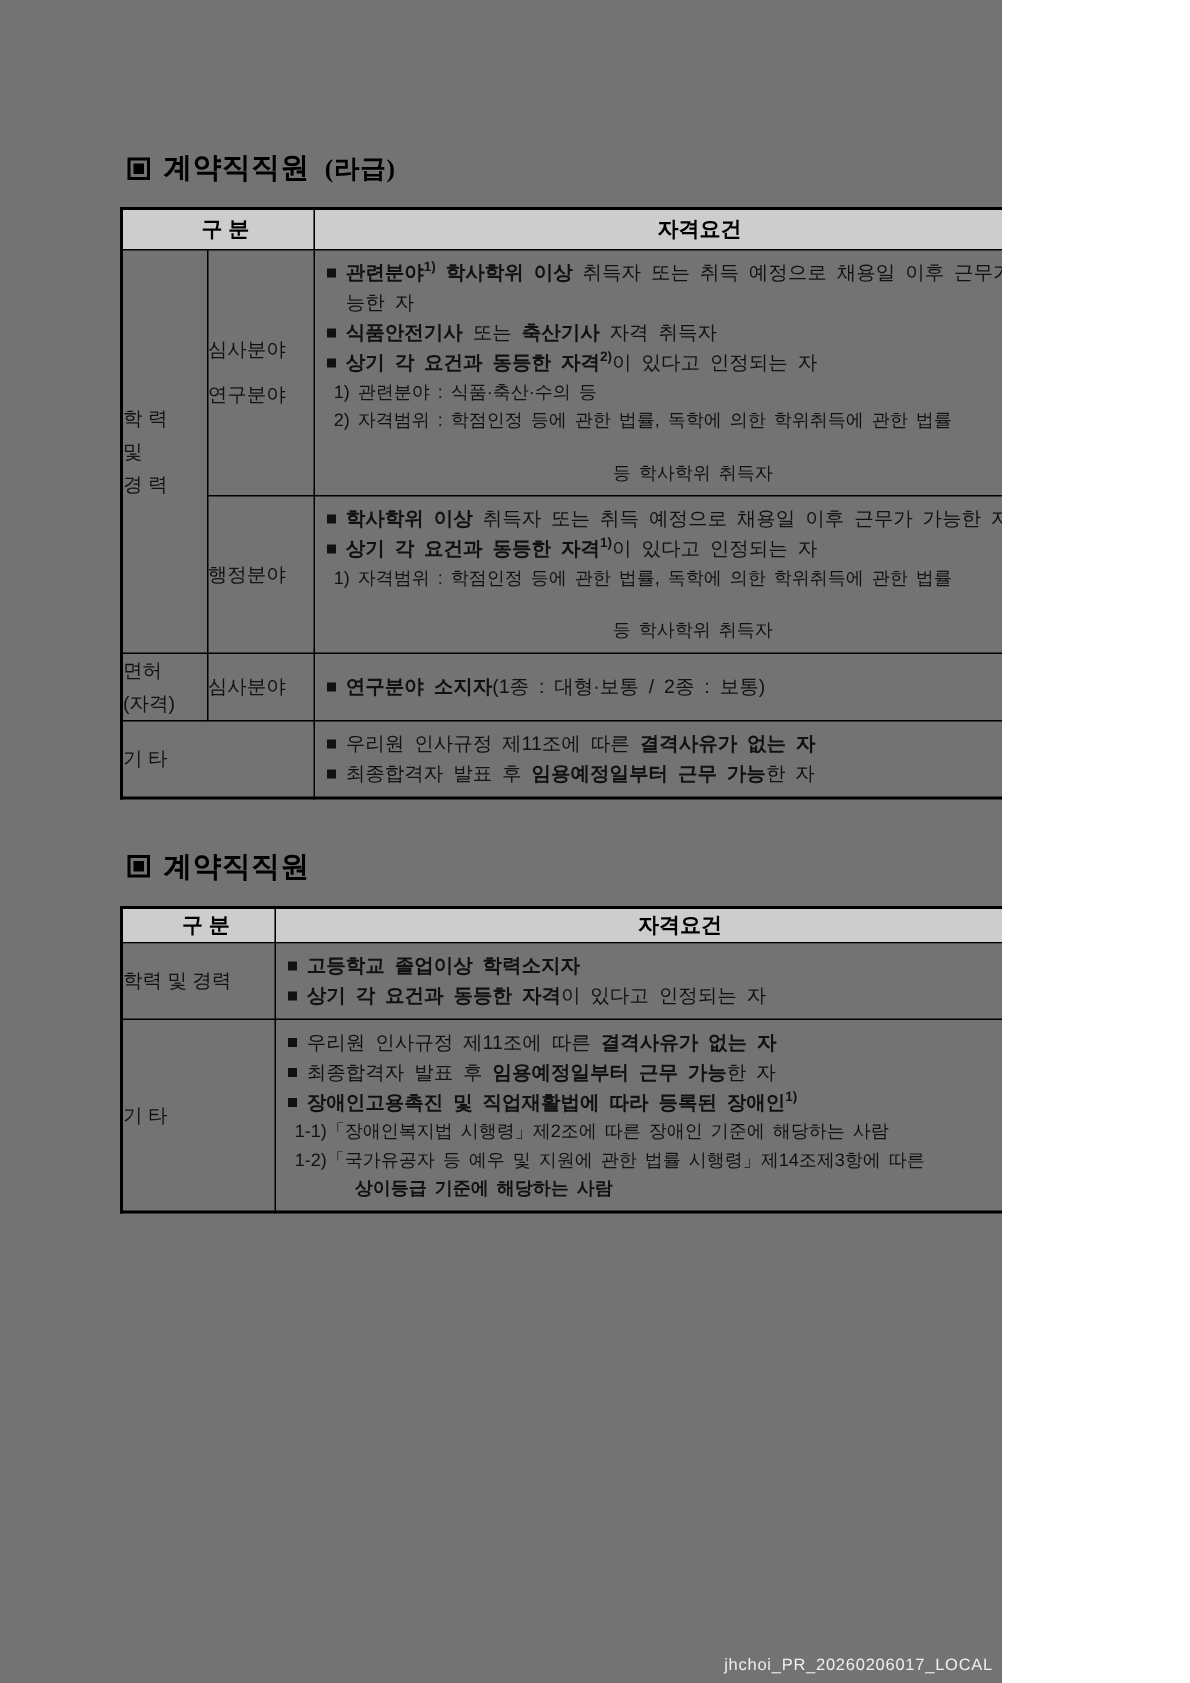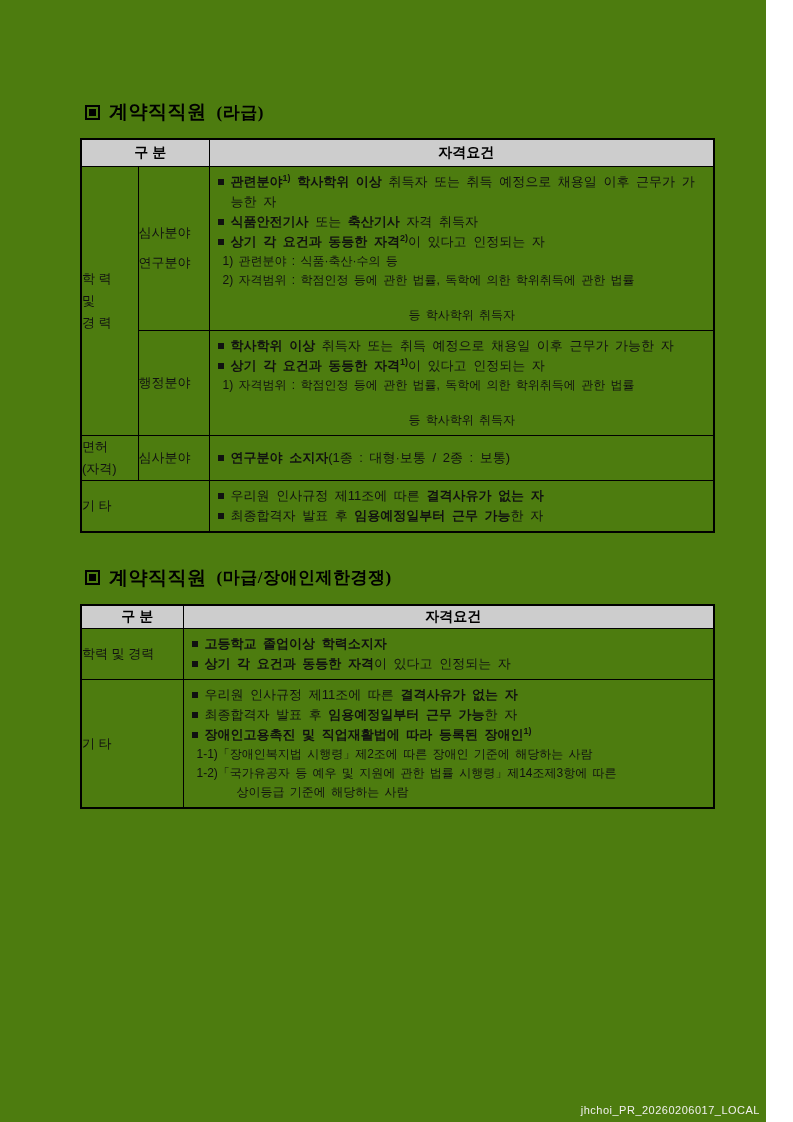--- a/index.html
+++ b/index.html
@@ -1,20 +1,20 @@
 <!DOCTYPE html>
 <html><head>
 <meta charset="utf-8">
 <style>
   * { margin:0; padding:0; box-sizing:border-box; }
   html,body { background:#ffffff; }
   .page {
     position:relative;
-    width:766px; height:1122px;
-    background:#4d7c0f;
+    width:668px; height:1122px;
+    background:#737373;
     font-family:"Liberation Sans","DejaVu Sans",sans-serif;
     color:#1a1a1a;
     overflow:hidden;
   }
   .section-title {
     display:flex; align-items:center; gap:9px;
     margin-left:85px;
     font-family:"Liberation Serif","DejaVu Serif",serif;
     font-size:19px; font-weight:600; letter-spacing:0.5px;
     color:#000;
@@ -68,21 +68,21 @@
   .bullet-line { display:flex; line-height:20px; }
   .bullet-sq {
     flex:none; width:6px; height:6px; background:#111;
     margin:7px 7px 0 1px;
   }
   .bullet-text { flex:1; }
   .b { font-weight:bold; }
   sup { font-size:9px; line-height:0; vertical-align:super; }
   .note { font-size:12px; line-height:19px; padding-left:6px; word-spacing:2px; }
   .note-cont-center { text-align:center; padding-left:0;margin-top:16px; }
-  .note-cont-indent { padding-left:46px; }
+  .note-cont-indent { padding-left:46px;font-weight:bold; }
   .watermark {
     position:absolute; right:6px; bottom:6px;
     font-size:11px; color:#f0efee; letter-spacing:0.5px;
     font-family:"Liberation Sans",sans-serif;
   }
 </style>
 </head>
 <body>
 
 <div class="page">
@@ -166,21 +166,20 @@
               <div class="bullet-text"><span>최종합격자 발표 후 </span><span class="b">임용예정일부터 근무 가능</span><span>한 자</span></div>
             </div>
       </td>
     </tr>
   </tbody>
     </table>
 
   <div class="section-title title2">
     <span class="marker"></span>
     <span>계약직직원</span>
-      <span class="title-paren">(마급/장애인제한경쟁)</span>
   </div>
 
   <table class="qual t2">
     <colgroup>
         <col style="width:102px">
         <col style="width:531px">
       </colgroup>
     <tbody>
         <tr class="hrow">
       <th class="hdr">구 분</th>

